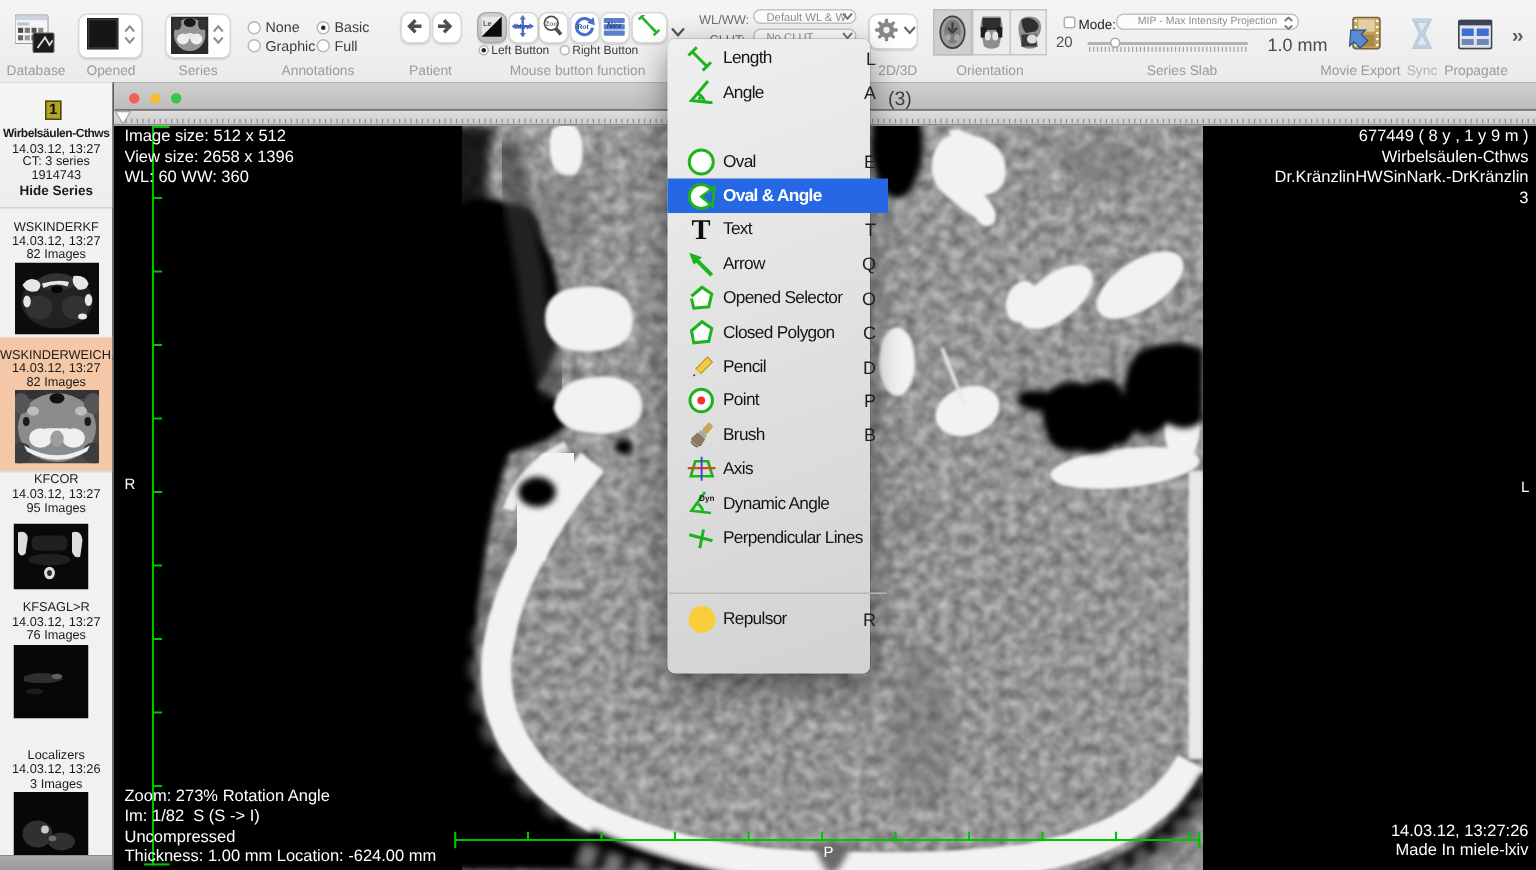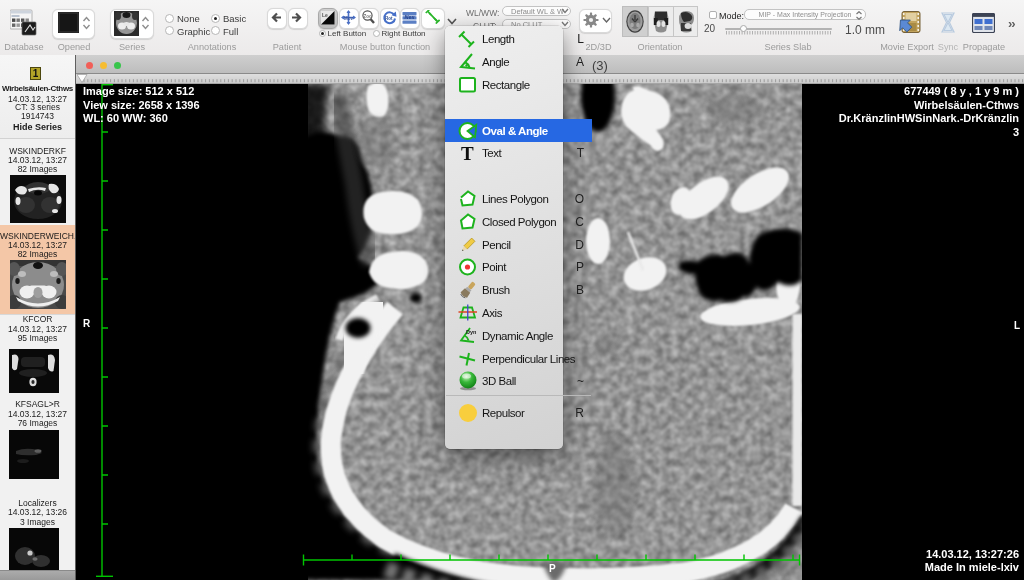--- a/index.html
+++ b/index.html
@@ -11,23 +11,23 @@
 .radio.sel::after{content:"";position:absolute;left:50%;top:50%;width:3px;height:3px;margin:-1.5px 0 0 -1.5px;border-radius:50%;background:#222}
 .rlabel{position:absolute;font-size:9.5px;color:#3c3c3c;white-space:nowrap}
 .pill{position:absolute;border:1px solid #c3c3c3;border-radius:5px;background:rgba(255,255,255,.75);font-size:7.5px;color:#8e8e8e;white-space:nowrap;box-sizing:border-box;overflow:hidden}
 #sidebar{left:0;top:55px;width:75px;height:525px;background:#f1f1f1}
 #sidebar .ctext{position:absolute;width:75px;text-align:center;font-size:8.5px;color:#1a1a1a;white-space:nowrap}
 #vdiv{left:75px;top:55px;width:1.5px;height:525px;background:#5f5f5f}
 #titlebar{left:76px;top:55px;width:948px;height:19px;background:linear-gradient(#cfcfcf,#bdbdbd);border-bottom:1px solid #8a8a8a;box-sizing:border-box}
 .tl{position:absolute;top:61.5px;width:7px;height:7px;border-radius:50%}
 #sliderstrip{left:76px;top:74px;width:948px;height:10px;background:linear-gradient(#dedede,#cccccc);border-bottom:1px solid #a5a5a5;box-sizing:border-box}
 #canvas{left:76px;top:84px;width:948px;height:496px;background:#000}
-.ov{position:absolute;font-size:11px;font-weight:bold;color:#fff;line-height:13.5px;white-space:nowrap}
+.ov{position:absolute;font-size:11px;font-weight:normal;color:#fff;line-height:13.5px;white-space:nowrap}
 .ovr{text-align:right}
-#menu{left:445px;top:26px;width:118px;height:423px;background:linear-gradient(160deg,#efefef,#d2d2d2);border-radius:5px;box-shadow:0 8px 22px rgba(0,0,0,.45),0 0 0 .5px rgba(0,0,0,.18)}
+#menu{left:445px;top:26px;width:135px;height:423px;background:linear-gradient(160deg,#efefef,#d2d2d2);border-radius:5px;box-shadow:0 8px 22px rgba(0,0,0,.45),0 0 0 .5px rgba(0,0,0,.18)}
 .mi{position:absolute;left:0;width:147px;height:22.8px}
 .mi .lab{position:absolute;left:37px;top:50%;transform:translateY(-50%);font-size:11.5px;letter-spacing:-0.45px;color:#151515;white-space:nowrap}
 .mi .sc{position:absolute;right:8px;top:50%;transform:translateY(-50%);font-size:12px;color:#202020}
 .mi svg{position:absolute;left:13px;top:50%;transform:translateY(-50%)}
 .mi.hl{background:#2668e3}
 .mi.hl .lab{color:#fff;font-weight:bold}
 </style></head>
 <body>
 <div id="stage">
 <div class="abs" id="toolbar">
@@ -759,20 +759,21 @@
  <path d="M26 48 H32 M26 97 H32 M26 146 H32 M26 195 H32 M26 244 H32 M26 293 H32 M26 342 H32 M26 391 H32 M26 440 H32"></path>
  <path d="M20 492.3 H37"></path>
  <path d="M227.5 470.5 V481.5"></path>
  <path d="M227 476 H724"></path>
  <path d="M276 470.5 V476 M325 470.5 V476 M374 470.5 V476 M423 470.5 V476 M472 470.5 V476 M521 470.5 V476 M570 470.5 V476 M619 470.5 V476 M668 470.5 V476 M717 470.5 V476"></path>
  <path d="M723.5 470.5 V481.5"></path>
 </g>
 </svg>
 <div class="ov" style="left:7px;top:1px">Image size: 512 x 512<br>View size: 2658 x 1396<br>WL: 60 WW: 360</div>
 <div class="ov ovr" style="right:5px;top:1px">677449 ( 8 y , 1 y 9 m )<br>Wirbelsäulen-Cthws<br>Dr.KränzlinHWSinNark.-DrKränzlin<br>3</div>
+<div class="ov" style="left:7px;top:440.5px">Zoom: 273% Rotation Angle<br>Im: 1/82&nbsp;&nbsp;S (S -&gt; I)<br>Uncompressed<br>Thickness: 1.00 mm Location: -624.00 mm</div>
 <div class="ov ovr" style="right:5px;top:463.5px">14.03.12, 13:27:26<br>Made In miele-lxiv</div>
 <div class="ov" style="left:7px;top:233px;font-size:10px">R</div>
 <div class="ov" style="left:938px;top:235px;font-size:10px">L</div>
 <div class="ov" style="left:473px;top:477.5px;font-size:10px">P</div>
 </div>
 <div class="abs" id="menu">
       <div class="mi" style="top:2.0px">
         <svg width="20" height="20" viewBox="0 0 20 20">
           <g stroke="#1db31d" stroke-width="2" fill="none">
             <path d="M3.5 5.5 L13.5 15.5"></path>
@@ -787,45 +788,54 @@
         <svg width="20" height="20" viewBox="0 0 20 20">
           <g stroke="#1db31d" stroke-width="2" fill="none">
             <path d="M14 2 L3 15 L17 16.5"></path>
             <path d="M7.5 10.5 A 8 8 0 0 1 11.5 15.5"></path>
           </g>
           <circle cx="8.5" cy="13.5" r="1.2" fill="#1db31d"></circle>
         </svg>
         <span class="lab">Angle</span>
         <span class="sc">A</span>
       </div>
-      <div class="mi" style="top:47.6px">
-        <svg width="20" height="20" viewBox="0 0 20 20">
-          <rect x="2" y="3" width="15" height="13.5" rx="1.5" fill="#fff" stroke="#1db31d" stroke-width="2"></rect>
-        </svg>
-        <span class="lab">Rectangle</span>
+      <div class="mi" style="top:70.4px">
+        <svg width="20" height="20" viewBox="0 0 20 20">
+          <circle cx="9.5" cy="10" r="8" fill="#fff" stroke="#1db31d" stroke-width="2"></circle>
+        </svg>
+        <span class="lab">Oval</span>
+        <span class="sc">E</span>
       </div>
       <div class="mi hl" style="top:93.2px">
         <svg width="20" height="20" viewBox="0 0 20 20">
           <circle cx="9.5" cy="10" r="8" fill="#fff" stroke="#1db31d" stroke-width="2"></circle>
           <path d="M9.5 10 L18.3 3.8 L17 16.4 Z" fill="#2668e3" stroke="#1db31d" stroke-width="1.7"></path>
         </svg>
         <span class="lab">Oval &amp; Angle</span>
       </div>
       <div class="mi" style="top:116.0px">
         <svg width="20" height="20" viewBox="0 0 20 20">
           <text x="3" y="16.5" font-family="Liberation Serif,serif" font-size="19" font-weight="bold" fill="#0d0d0d">T</text>
         </svg>
         <span class="lab">Text</span>
         <span class="sc">T</span>
       </div>
+      <div class="mi" style="top:138.8px">
+        <svg width="20" height="20" viewBox="0 0 20 20">
+          <path d="M16.5 17.5 L6 7" stroke="#1db31d" stroke-width="2.6" fill="none"></path>
+          <path d="M1.5 2.5 L10 5.5 L4.5 10.5 Z" fill="#1db31d"></path>
+        </svg>
+        <span class="lab">Arrow</span>
+        <span class="sc">Q</span>
+      </div>
       <div class="mi" style="top:161.6px">
         <svg width="20" height="20" viewBox="0 0 20 20">
           <path d="M3 8.5 L10 2.5 L16.5 7 L14.5 15.5 L4.5 16.5 L3 10" fill="#fff" stroke="#1db31d" stroke-width="2"></path>
         </svg>
-        <span class="lab">Lines Polygon</span>
+        <span class="lab">Opened Selector</span>
         <span class="sc">O</span>
       </div>
       <div class="mi" style="top:207.2px">
         <svg width="20" height="20" viewBox="0 0 20 20">
           <g transform="rotate(45 10 10)">
             <rect x="7.7" y="2.5" width="4.6" height="11" fill="#f0cb45" stroke="#b1921b" stroke-width="0.7"></rect>
             <path d="M7.7 13.5 L10 18.5 L12.3 13.5 Z" fill="#ead9ae"></path>
             <path d="M9.3 16.9 L10 18.5 L10.7 16.9 Z" fill="#222"></path>
           </g>
         </svg>
@@ -879,36 +889,20 @@
       </div>
       <div class="mi" style="top:321.2px">
         <svg width="20" height="20" viewBox="0 0 20 20">
           <g stroke="#1db31d" stroke-width="2" fill="none">
             <path d="M1.5 7.5 L17 11.5"></path>
             <path d="M8.5 16.5 L11 4"></path>
           </g>
         </svg>
         <span class="lab">Perpendicular Lines</span>
       </div>
-      <div class="mi" style="top:344.0px">
-        <svg width="20" height="20" viewBox="0 0 20 20">
-          <defs>
-            <radialGradient id="ballg" cx="40%" cy="30%" r="75%">
-              <stop offset="0%" stop-color="#cdf3c4"></stop>
-              <stop offset="45%" stop-color="#39b83a"></stop>
-              <stop offset="100%" stop-color="#0d7c12"></stop>
-            </radialGradient>
-          </defs>
-          <ellipse cx="10" cy="17.5" rx="8" ry="1.8" fill="rgba(60,60,60,.45)"></ellipse>
-          <circle cx="10" cy="9" r="8.5" fill="url(#ballg)"></circle>
-          <ellipse cx="8.5" cy="5" rx="4.5" ry="2.6" fill="rgba(255,255,255,.55)"></ellipse>
-        </svg>
-        <span class="lab">3D Ball</span>
-        <span class="sc">~</span>
-      </div>
       <div class="abs" style="left:1px;top:368.8px;width:145px;height:1px;background:#b9b9b9"></div>
       <div class="mi" style="top:375.3px">
         <svg width="20" height="20" viewBox="0 0 20 20">
           <circle cx="10" cy="10" r="9" fill="#f8ce3d"></circle>
         </svg>
         <span class="lab">Repulsor</span>
         <span class="sc">R</span>
       </div>
     </div>
 </div>

